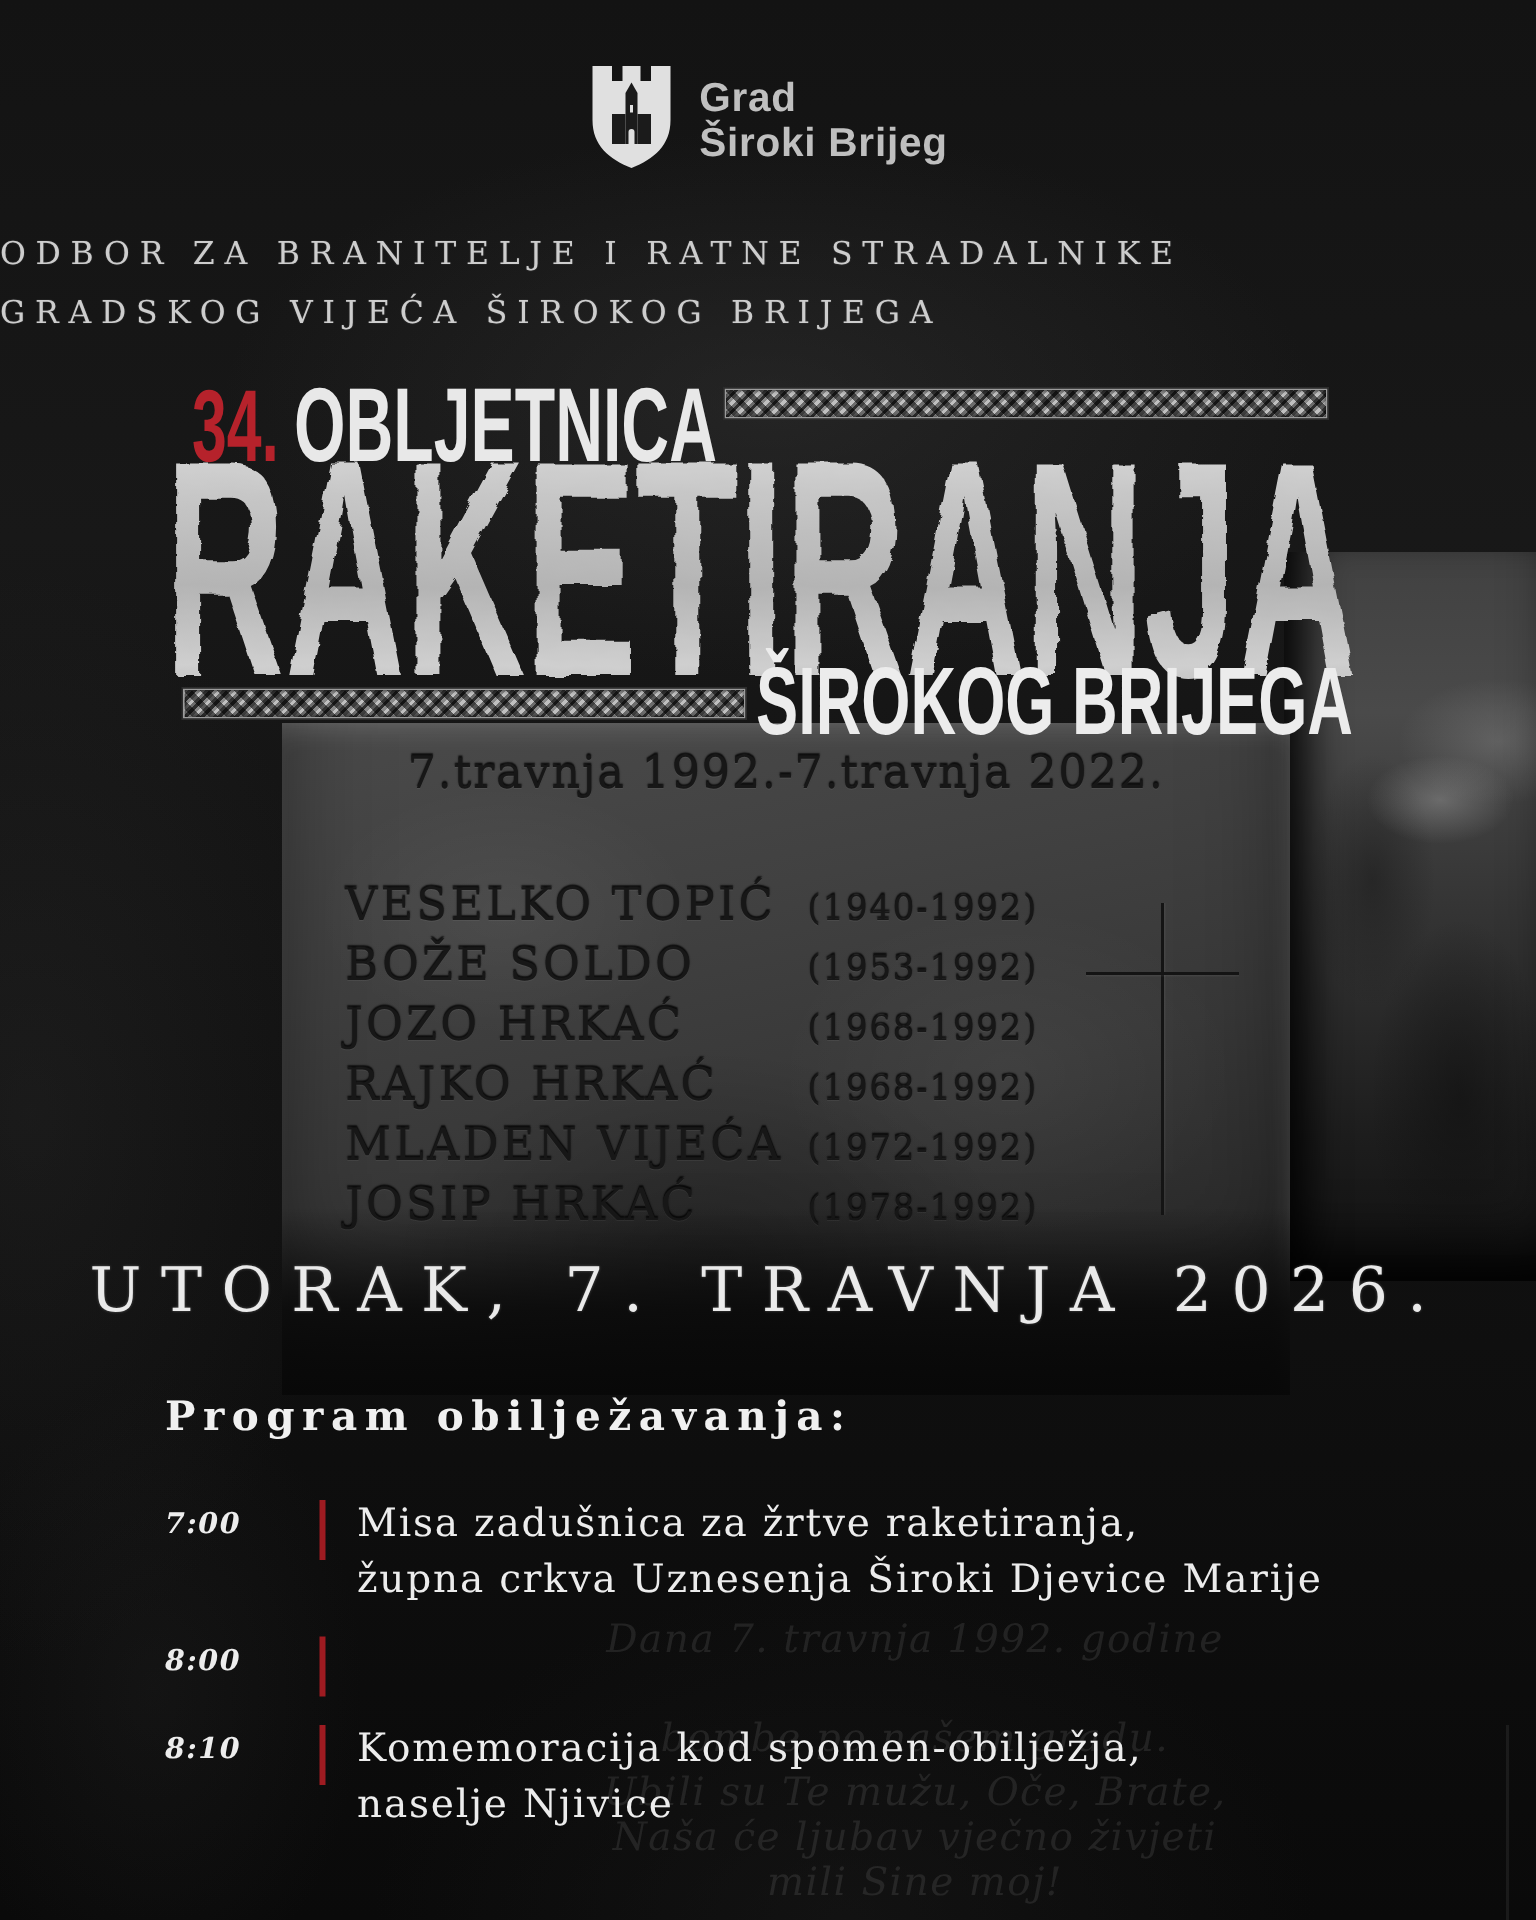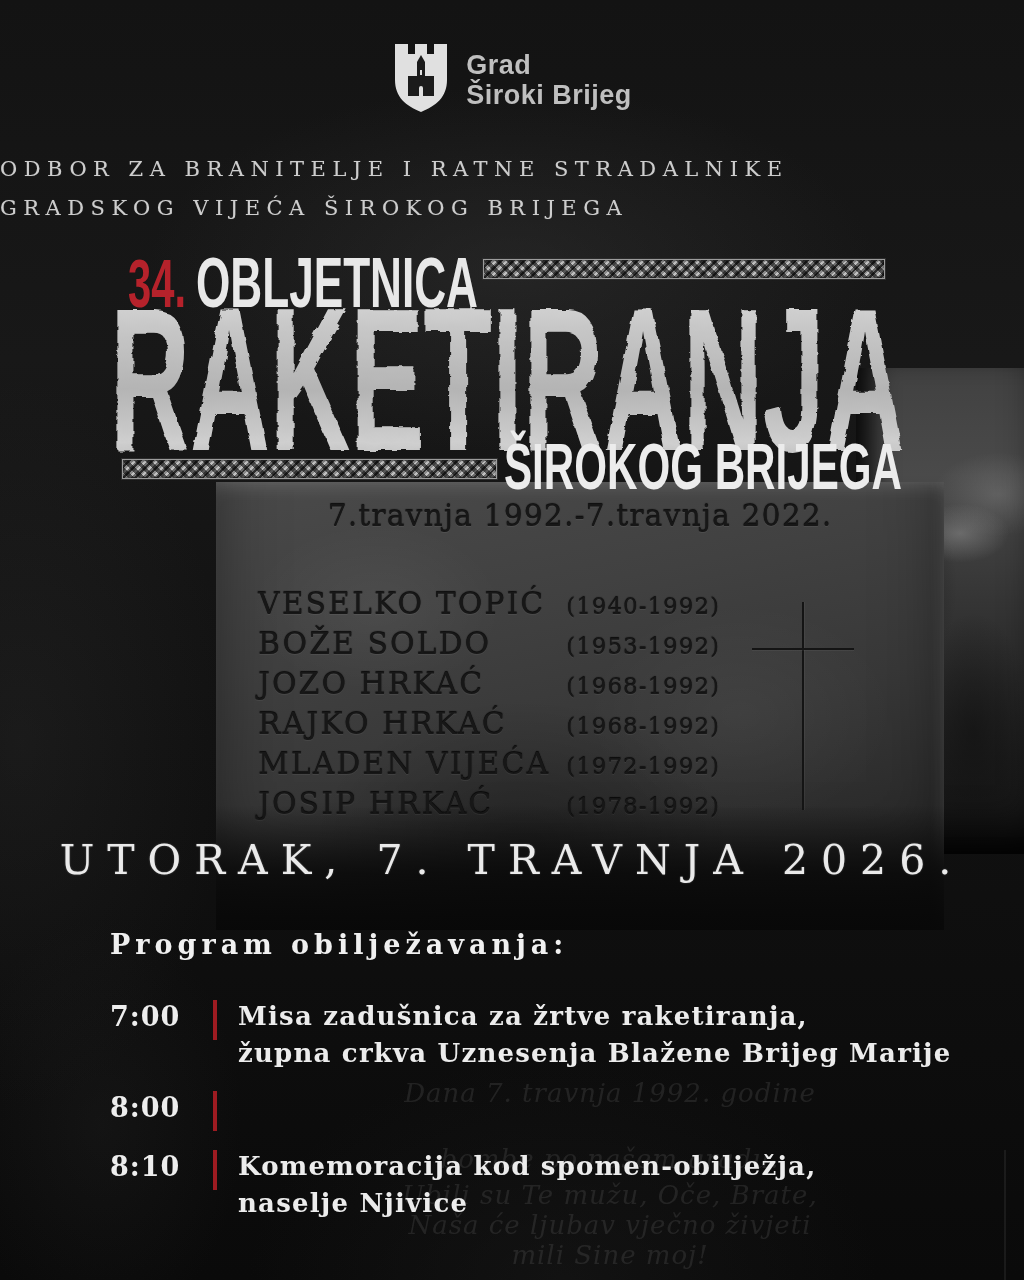--- a/index.html
+++ b/index.html
@@ -43,31 +43,30 @@
       repeating-linear-gradient(135deg, rgba(235,235,235,0.95) 0 2px, rgba(120,120,120,0.9) 2px 4px, rgba(45,45,45,0.95) 4px 6px, rgba(160,160,160,0.9) 6px 8px),
       repeating-linear-gradient(45deg, #cfcfcf 0 4px, #5e5e5e 4px 8px);
     background-blend-mode:multiply;
     box-shadow:inset 0 0 3px rgba(0,0,0,0.7);
   }
   .rope-top{left:483px;top:259px;width:402px;}
   .rope-bottom{left:122px;top:459px;width:375px;}
 
   
   .tombstone{
-    position:absolute;left:188px;top:482px;width:728px;height:448px;z-index:2;
+    position:absolute;left:188px;top:482px;width:672px;height:448px;z-index:2;
     background:
       radial-gradient(ellipse 180px 120px at 22% 28%, rgba(255,255,255,0.05), transparent 70%),
       radial-gradient(ellipse 220px 160px at 72% 52%, rgba(255,255,255,0.045), transparent 70%),
       radial-gradient(ellipse 280px 200px at 42% 82%, rgba(0,0,0,0.3), transparent 75%),
       linear-gradient(168deg,#4a4a4a 0%,#414141 30%,#383838 55%,#2b2b2b 80%,#202020 100%);
     box-shadow:
       inset 0 14px 18px -10px rgba(255,255,255,0.15),
       inset -10px 0 16px -8px rgba(255,255,255,0.10),
       inset 0 -70px 90px -30px rgba(0,0,0,0.85);
-    margin-left: 28px;
   }
   .stone-shade{position:absolute;left:0;bottom:0;width:100%;height:125px;
     background:linear-gradient(180deg, rgba(10,10,10,0) 0%, rgba(10,10,10,0.85) 55%, rgba(8,8,8,0.95) 100%);}
   .engraved{color:#171717;text-shadow:0 1px 0 rgba(255,255,255,0.06), 0 -1px 1px rgba(0,0,0,0.85);}
   .stone-date{position:absolute;top:16px;left:0;width:100%;text-align:center;font-size:30px;letter-spacing:1px;}
   .victims{position:absolute;left:42px;top:104px;width:462px;}
   .victim-row{display:flex;justify-content:space-between;align-items:baseline;height:40px;}
   .victim-name{font-size:30px;letter-spacing:2px;}
   .victim-years{font-size:23px;letter-spacing:1px;}
   .cross-v{position:absolute;left:586px;top:120px;width:2px;height:208px;background:#141414;box-shadow:1px 0 0 rgba(255,255,255,0.05);}
@@ -80,23 +79,23 @@
   .event-date{position:absolute;top:836px;left:0;right:0;z-index:5;text-align:center;
     color:#eaeaea;font-size:41px;letter-spacing:13px;
     text-shadow:0 0 2px rgba(255,255,255,0.28);}
 
   
   .program-heading{position:absolute;left:110px;top:929px;z-index:5;color:#f0f0f0;
     font-weight:bold;font-size:27px;letter-spacing:5px;}
   .schedule{position:absolute;left:110px;top:998px;width:880px;z-index:5;}
   .sched-item{display:grid;grid-template-columns:82px 4px auto;column-gap:21px;align-items:start;}
   .sched-item + .sched-item{margin-top:17px;}
-  .sched-time{color:#ededed;font-weight:bold;font-size:27px;letter-spacing:1px;line-height:37px;}
+  .sched-time{color:#ededed;font-weight:bold;font-size:19px;letter-spacing:1px;line-height:37px;font-style:italic;}
   .sched-bar{width:4px;height:40px;margin-top:2px;background:#9e1b21;}
-  .sched-text div{color:#ececec;font-weight:bold;font-size:26px;letter-spacing:1.2px;line-height:37px;}
+  .sched-text div{color:#ececec;font-weight:normal;font-size:26px;letter-spacing:1.2px;line-height:37px;}
 
   
   .inscription{position:absolute;left:280px;top:1078px;width:660px;z-index:0;text-align:center;
     color:rgba(150,150,150,0.16);font-size:26px;letter-spacing:1px;line-height:30px;}
   .inscription .ins-line{margin:0;font-style:italic;}
   .inscription .gap-lg{margin-top:36px;}
   .inscription .gap-md{margin-top:6px;}
 </style>
 </head>
 <body>
@@ -193,21 +192,21 @@
 
   <div class="event-date">UTORAK, 7. TRAVNJA 2026.</div>
 
   <div class="program-heading">Program obilježavanja:</div>
   <div class="schedule">
     <div class="sched-item">
       <div class="sched-time">7:00</div>
       <div class="sched-bar"></div>
       <div class="sched-text">
         <div>Misa zadušnica za žrtve raketiranja,</div>
-        <div>župna crkva Uznesenja Blažene Brijeg Marije</div>
+        <div>župna crkva Uznesenja Široki Djevice Marije</div>
       </div>
     </div>
     <div class="sched-item">
       <div class="sched-time">8:00</div>
       <div class="sched-bar"></div>
     </div>
     <div class="sched-item">
       <div class="sched-time">8:10</div>
       <div class="sched-bar"></div>
       <div class="sched-text">

